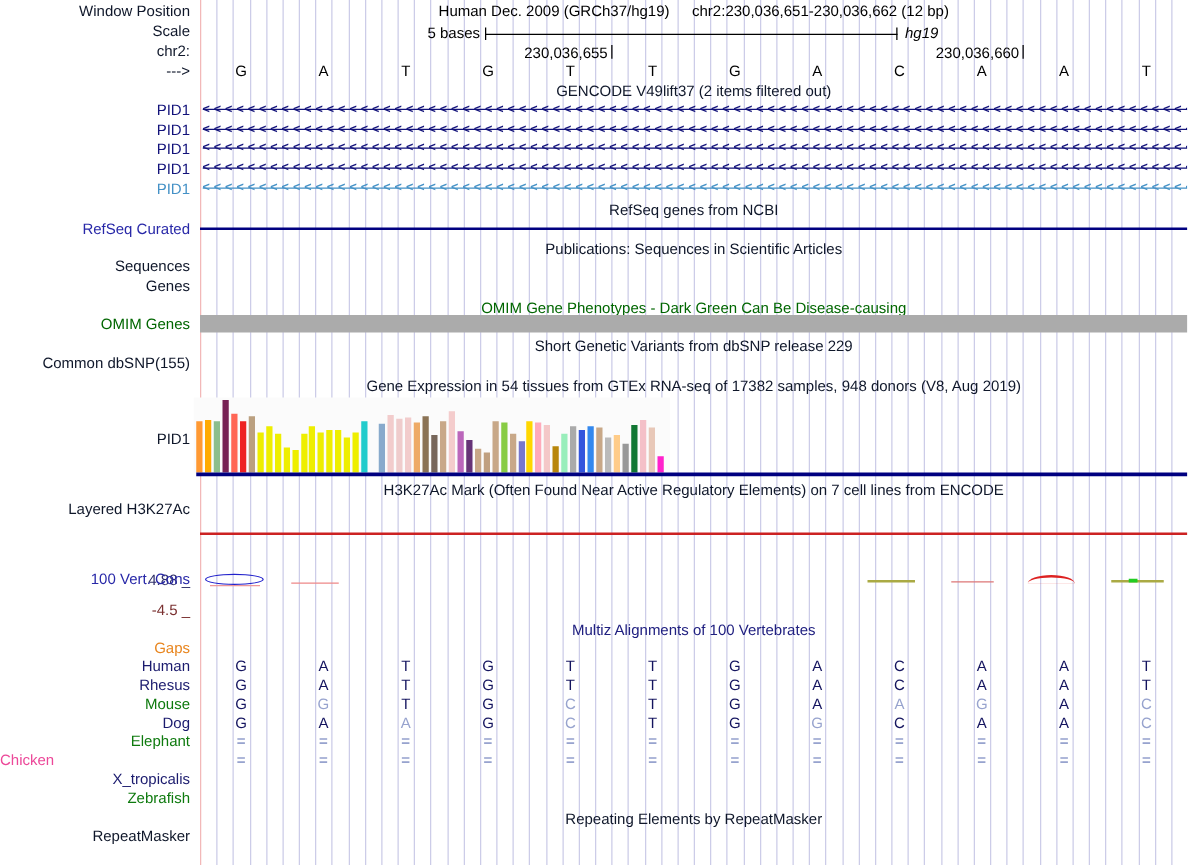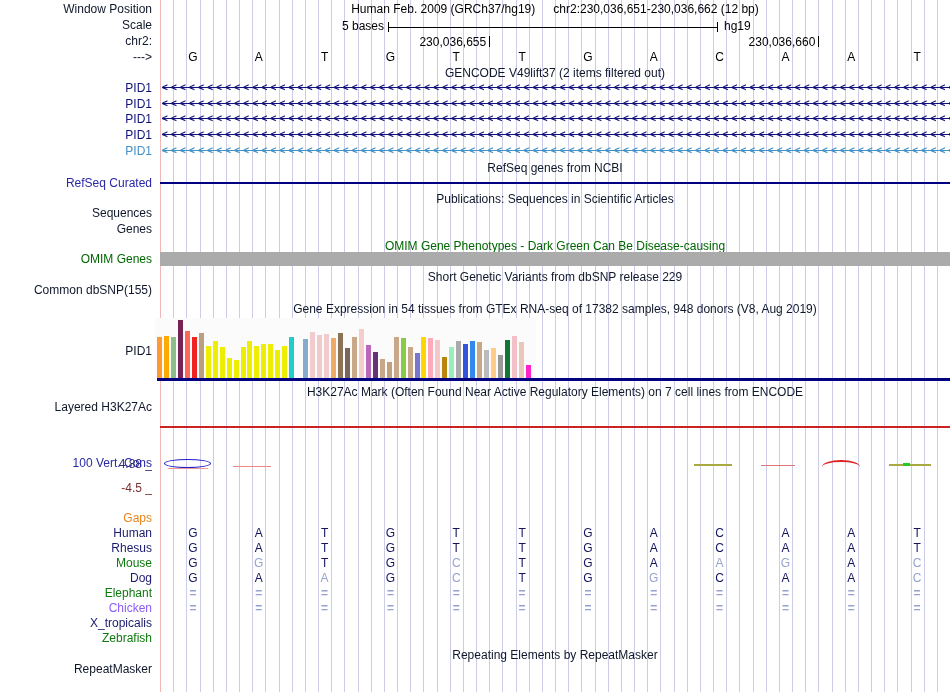--- a/index.html
+++ b/index.html
@@ -88,28 +88,28 @@
       <div style="left: 923.667px; top: 0px; width: 1px; height: 692px; background: rgb(204, 204, 232); position: absolute;"></div>
       <div style="left: 936.833px; top: 0px; width: 1px; height: 692px; background: rgb(204, 204, 232); position: absolute;"></div>
     </div>
 
   <div class="lbl c-black" style="top:2px">Window Position</div>
   <div class="lbl c-black" style="top:18px">Scale</div>
   <div class="lbl c-black" style="top:34px">chr2:</div>
   <div class="lbl c-black" style="top:50px">---&gt;</div>
 
   <div class="title" style="top:2px">
-    <span style="margin-right:18px">Human Feb. 2009 (GRCh37/hg19)</span><span>chr2:230,036,651-230,036,662 (12 bp)</span>
+    <span style="margin-right:18px">Human Dec. 2009 (GRCh37/hg19)</span><span>chr2:230,036,651-230,036,662 (12 bp)</span>
   </div>
 
   <div style="position:absolute;left:232px;top:19px;width:152px;text-align:right;">5 bases</div>
   <div class="hline" style="left:388px;top:27px;width:330px;height:1px;background:#000;"></div>
   <div class="tickmark" style="left:388px;top:22px;height:10px;"></div>
   <div class="tickmark" style="left:717px;top:22px;height:10px;"></div>
-  <div style="position:absolute;left:724px;top:19px;">hg19</div>
+  <div style="position:absolute;left:724px;top:19px;font-style:italic;">hg19</div>
 
   <div class="title c-black" style="top:66px">GENCODE V49lift37 (2 items filtered out)</div>
   <div id="gencode-items">
       <div style="left: 0px; top: 81px; width: 152px; text-align: right; color: rgb(18, 18, 122); position: absolute;">PID1</div>
       <div style="left: 162px; top: 83px; width: 788px; height: 10px; overflow: hidden; position: absolute;">
         <div style="left: 0px; top: 4px; width: 100%; height: 1px; background: rgb(18, 18, 122); position: absolute;"></div>
         <div style="left: 0px; top: -1px; width: 100%; height: 11px; line-height: 11px; font-size: 10px; font-weight: bold; letter-spacing: 3.2px; overflow: hidden; white-space: nowrap; color: rgb(18, 18, 122); position: absolute;">&lt;&lt;&lt;&lt;&lt;&lt;&lt;&lt;&lt;&lt;&lt;&lt;&lt;&lt;&lt;&lt;&lt;&lt;&lt;&lt;&lt;&lt;&lt;&lt;&lt;&lt;&lt;&lt;&lt;&lt;&lt;&lt;&lt;&lt;&lt;&lt;&lt;&lt;&lt;&lt;&lt;&lt;&lt;&lt;&lt;&lt;&lt;&lt;&lt;&lt;&lt;&lt;&lt;&lt;&lt;&lt;&lt;&lt;&lt;&lt;&lt;&lt;&lt;&lt;&lt;&lt;&lt;&lt;&lt;&lt;&lt;&lt;&lt;&lt;&lt;&lt;&lt;&lt;&lt;&lt;&lt;&lt;&lt;&lt;&lt;&lt;&lt;&lt;&lt;&lt;&lt;&lt;&lt;&lt;&lt;&lt;&lt;&lt;&lt;&lt;&lt;&lt;&lt;&lt;&lt;&lt;&lt;&lt;&lt;&lt;&lt;&lt;&lt;&lt;&lt;&lt;&lt;&lt;&lt;&lt;</div>
       </div>
       <div style="left: 0px; top: 96.7px; width: 152px; text-align: right; color: rgb(18, 18, 122); position: absolute;">PID1</div>
       <div style="left: 162px; top: 98.7px; width: 788px; height: 10px; overflow: hidden; position: absolute;">
@@ -219,20 +219,21 @@
       <div style="left: 164px; top: 459px; width: 47px; height: 9px; border: 1.5px solid rgb(34, 34, 204); border-radius: 50%; box-sizing: border-box; position: absolute;"></div>
       <div style="left: 168px; top: 468px; width: 40px; height: 1px; background: rgb(238, 153, 153); position: absolute;"></div>
       <div style="left: 233px; top: 466px; width: 38px; height: 1px; background: rgb(238, 136, 136); position: absolute;"></div>
       <div style="left: 694px; top: 464px; width: 38px; height: 2px; background: rgb(170, 170, 68); position: absolute;"></div>
       <div style="left: 761px; top: 465px; width: 34px; height: 1px; background: rgb(221, 119, 119); position: absolute;"></div>
       <div style="left: 822px; top: 460px; width: 38px; height: 7px; border-top: 2px solid rgb(221, 34, 34); border-radius: 50% 50% 0px 0px / 100% 100% 0px 0px; box-sizing: border-box; position: absolute;"></div>
       <div style="left: 889px; top: 464px; width: 42px; height: 2px; background: rgb(170, 170, 68); position: absolute;"></div>
       <div style="left: 903px; top: 463px; width: 7px; height: 3px; background: rgb(34, 204, 34); position: absolute;"></div>
     </div>
 
+  <div class="title c-multiz" style="top:497px">Multiz Alignments of 100 Vertebrates</div>
   <div class="lbl c-orange" style="top:511px">Gaps</div>
   <div id="multiz-rows">
       <div style="left: 0px; top: 526px; width: 152px; text-align: right; color: rgb(27, 27, 110); position: absolute;">Human</div>
       <div class="alnbase" style="left: 192.917px; top: 526px; color: rgb(20, 20, 95); font-weight: normal; position: absolute;">G</div>
       <div class="alnbase" style="left: 258.75px; top: 526px; color: rgb(20, 20, 95); font-weight: normal; position: absolute;">A</div>
       <div class="alnbase" style="left: 324.583px; top: 526px; color: rgb(20, 20, 95); font-weight: normal; position: absolute;">T</div>
       <div class="alnbase" style="left: 390.417px; top: 526px; color: rgb(20, 20, 95); font-weight: normal; position: absolute;">G</div>
       <div class="alnbase" style="left: 456.25px; top: 526px; color: rgb(20, 20, 95); font-weight: normal; position: absolute;">T</div>
       <div class="alnbase" style="left: 522.083px; top: 526px; color: rgb(20, 20, 95); font-weight: normal; position: absolute;">T</div>
       <div class="alnbase" style="left: 587.917px; top: 526px; color: rgb(20, 20, 95); font-weight: normal; position: absolute;">G</div>
@@ -286,21 +287,21 @@
       <div class="alnbase" style="left: 324.583px; top: 586px; color: rgb(151, 163, 206); font-weight: bold; position: absolute;">=</div>
       <div class="alnbase" style="left: 390.417px; top: 586px; color: rgb(151, 163, 206); font-weight: bold; position: absolute;">=</div>
       <div class="alnbase" style="left: 456.25px; top: 586px; color: rgb(151, 163, 206); font-weight: bold; position: absolute;">=</div>
       <div class="alnbase" style="left: 522.083px; top: 586px; color: rgb(151, 163, 206); font-weight: bold; position: absolute;">=</div>
       <div class="alnbase" style="left: 587.917px; top: 586px; color: rgb(151, 163, 206); font-weight: bold; position: absolute;">=</div>
       <div class="alnbase" style="left: 653.75px; top: 586px; color: rgb(151, 163, 206); font-weight: bold; position: absolute;">=</div>
       <div class="alnbase" style="left: 719.583px; top: 586px; color: rgb(151, 163, 206); font-weight: bold; position: absolute;">=</div>
       <div class="alnbase" style="left: 785.417px; top: 586px; color: rgb(151, 163, 206); font-weight: bold; position: absolute;">=</div>
       <div class="alnbase" style="left: 851.25px; top: 586px; color: rgb(151, 163, 206); font-weight: bold; position: absolute;">=</div>
       <div class="alnbase" style="left: 917.083px; top: 586px; color: rgb(151, 163, 206); font-weight: bold; position: absolute;">=</div>
-      <div style="left: 0px; top: 601px; width: 152px; text-align: right; color: #8b5cf6; position: absolute;">Chicken</div>
+      <div style="left: 0px; top: 601px; width: 152px; color: #ec4899; position: absolute;">Chicken</div>
       <div class="alnbase" style="left: 192.917px; top: 601px; color: rgb(151, 163, 206); font-weight: bold; position: absolute;">=</div>
       <div class="alnbase" style="left: 258.75px; top: 601px; color: rgb(151, 163, 206); font-weight: bold; position: absolute;">=</div>
       <div class="alnbase" style="left: 324.583px; top: 601px; color: rgb(151, 163, 206); font-weight: bold; position: absolute;">=</div>
       <div class="alnbase" style="left: 390.417px; top: 601px; color: rgb(151, 163, 206); font-weight: bold; position: absolute;">=</div>
       <div class="alnbase" style="left: 456.25px; top: 601px; color: rgb(151, 163, 206); font-weight: bold; position: absolute;">=</div>
       <div class="alnbase" style="left: 522.083px; top: 601px; color: rgb(151, 163, 206); font-weight: bold; position: absolute;">=</div>
       <div class="alnbase" style="left: 587.917px; top: 601px; color: rgb(151, 163, 206); font-weight: bold; position: absolute;">=</div>
       <div class="alnbase" style="left: 653.75px; top: 601px; color: rgb(151, 163, 206); font-weight: bold; position: absolute;">=</div>
       <div class="alnbase" style="left: 719.583px; top: 601px; color: rgb(151, 163, 206); font-weight: bold; position: absolute;">=</div>
       <div class="alnbase" style="left: 785.417px; top: 601px; color: rgb(151, 163, 206); font-weight: bold; position: absolute;">=</div>

